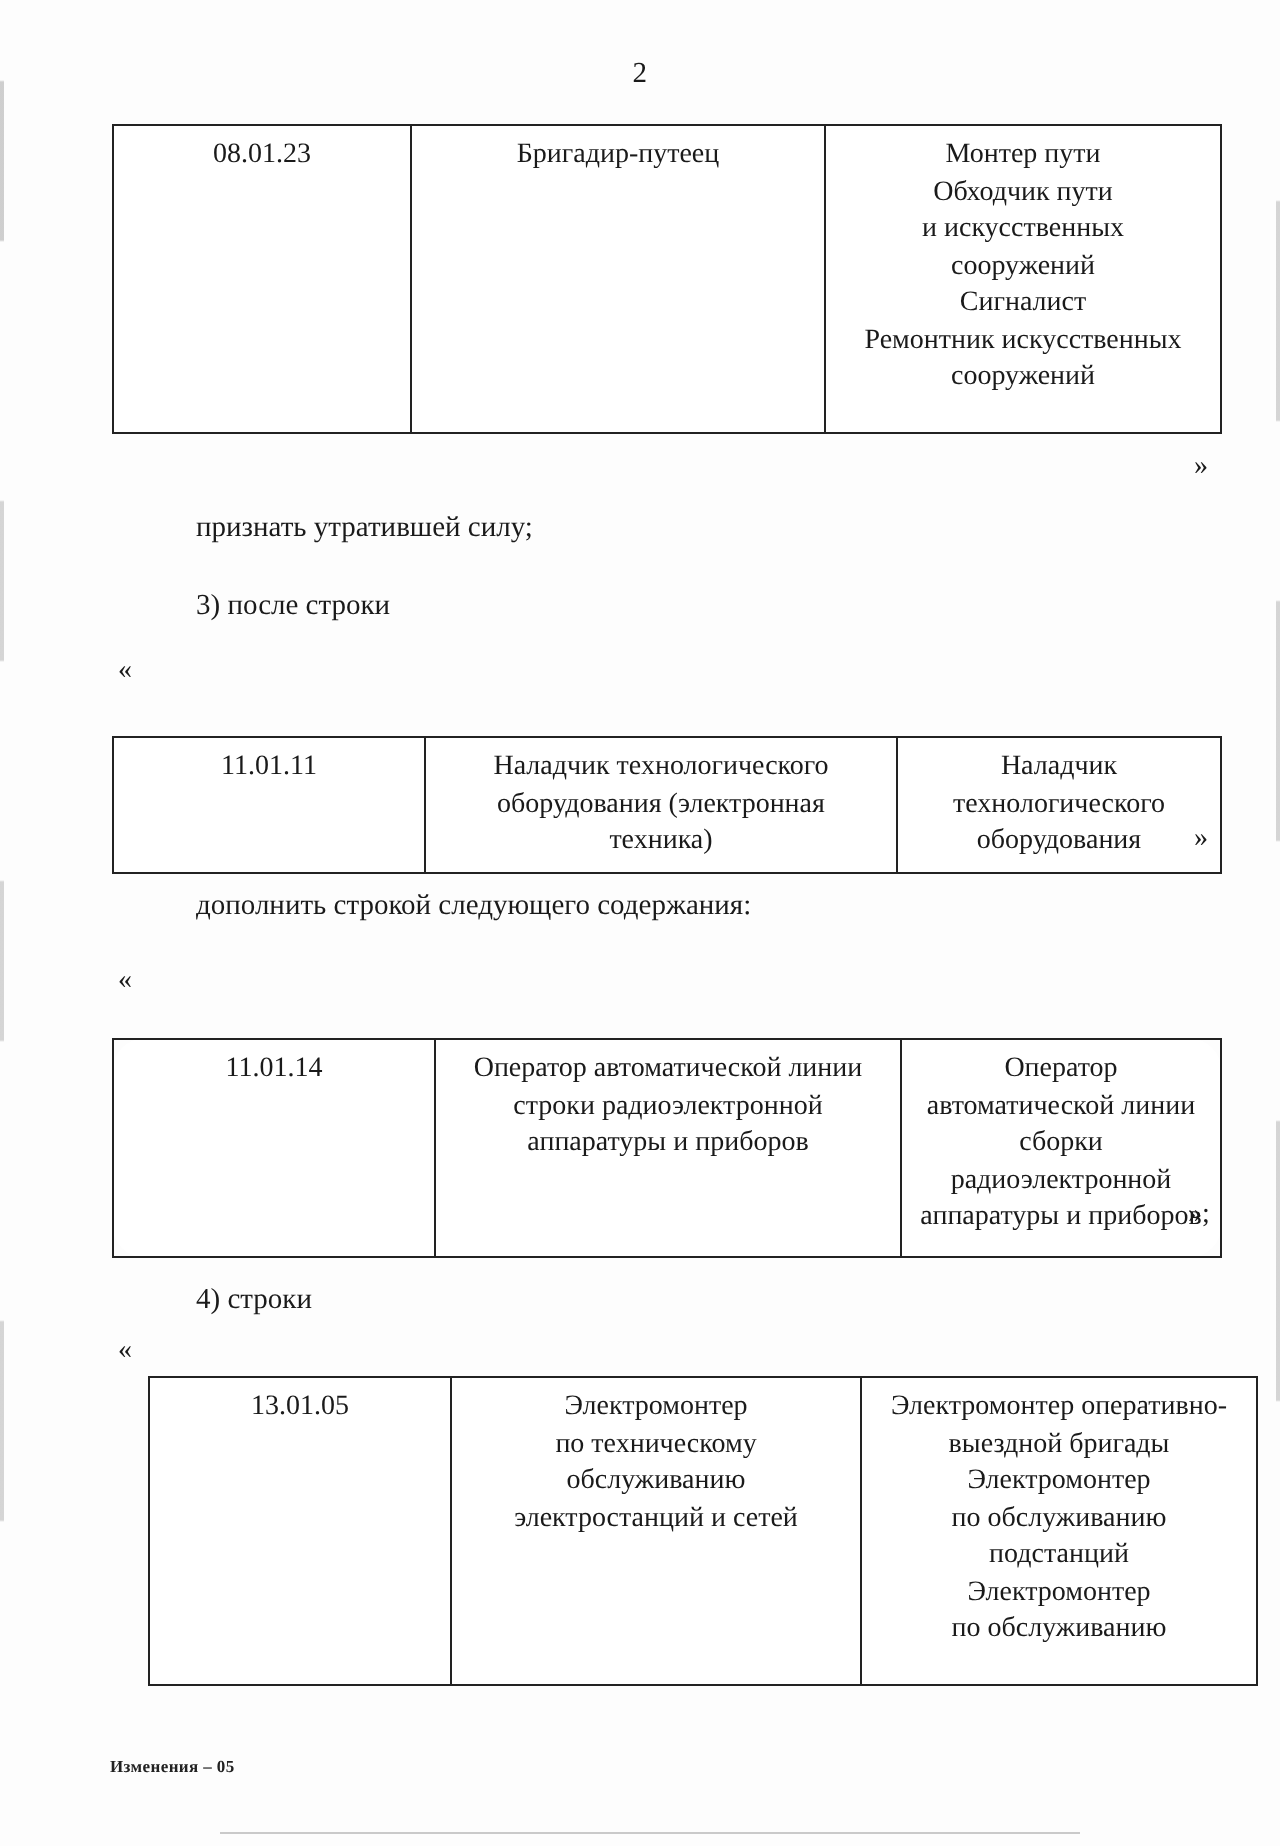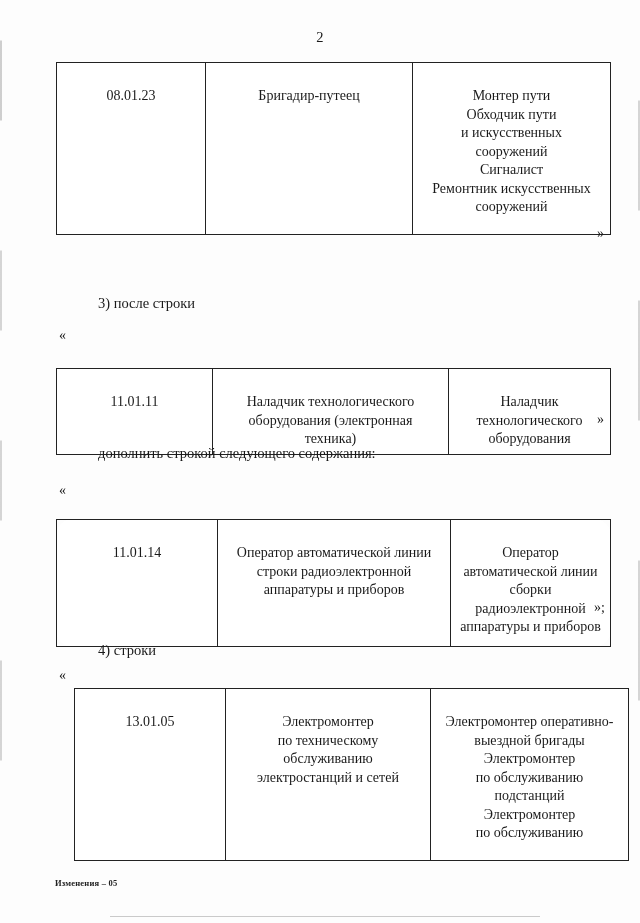--- a/index.html
+++ b/index.html
@@ -58,21 +58,21 @@
   
   table.doc-table {
     position: absolute;
     border-collapse: collapse;
     table-layout: fixed;
     background: #ffffff;
   }
   table.doc-table td {
     border: 1px solid #222222;
     vertical-align: top;
-    padding: 24px 4px 4px 4px;
+    padding: 6px 4px 4px 4px;
     font-size: 14px;
     line-height: 18.5px;
     text-align: center;
   }
   td.cell-code {
     text-align: center;
   }
   .cell-lines > span {
     display: block;
   }
@@ -160,20 +160,21 @@
           <span>Сигналист</span>
           <span>Ремонтник искусственных</span>
           <span>сооружений</span>
         </td>
       </tr>
     </tbody>
   </table>
 
   <div class="guill guill-close" style="left:597px; top:227px;">»</div>
 
+  <div class="para" style="left:98px; top:256px;">признать утратившей силу;</div>
 
   <div class="para" style="left:98px; top:295px;">3) после строки</div>
 
   <div class="guill guill-open" style="left:59px; top:329px;">«</div>
 
   <table class="doc-table" style="left:56px; top:368px; width:554px;">
     <colgroup>
       <col style="width:156px">
       <col style="width:236px">
       <col style="width:162px">

